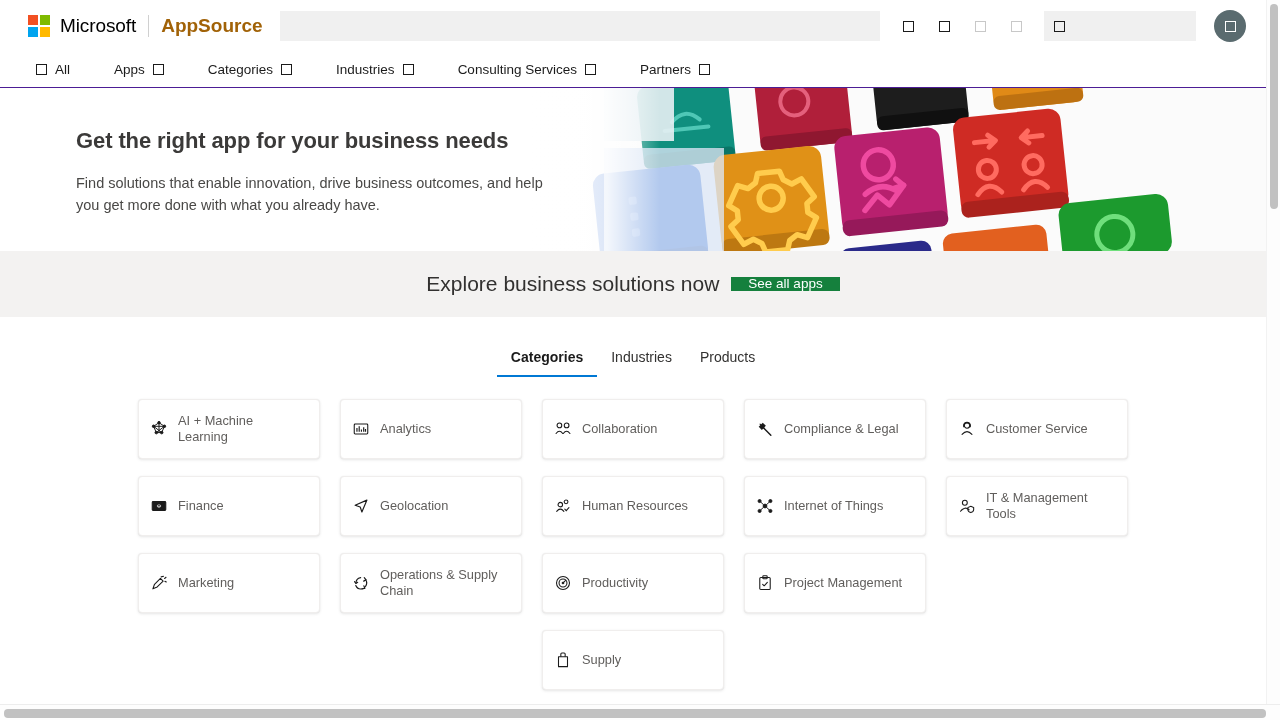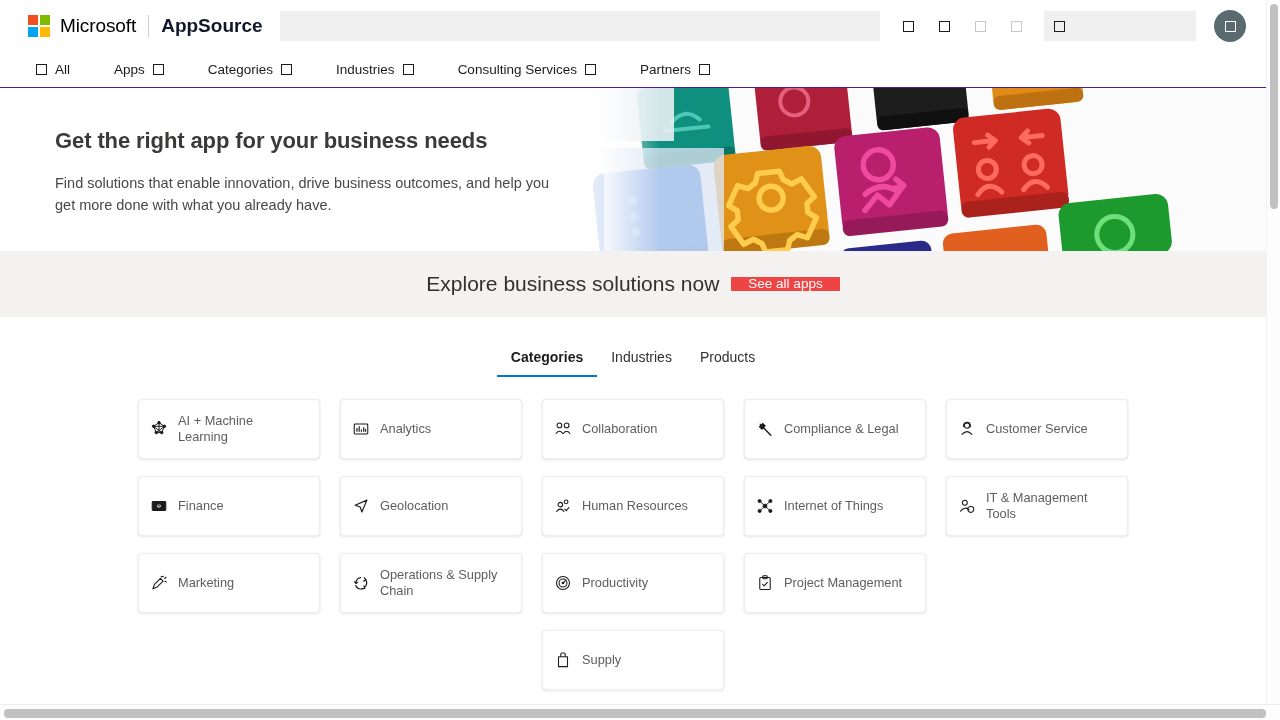--- a/index.html
+++ b/index.html
@@ -62,21 +62,21 @@
   }
   .brand-sep {
     width: 1px;
     height: 22px;
     background: #d0d0d0;
     margin: 0 12px;
   }
   .brand-appsource {
     font-size: 19px;
     font-weight: bold;
-    color: #0f172a;
+    color: #a16207;
     white-space: nowrap;
   }
 
   .header-search {
     margin-left: 17px;
     width: 600px;
     height: 30px;
     background: #f0f0f0;
     border: none;
     outline: none;
@@ -176,21 +176,21 @@
   .hero-art {
     position: absolute;
     right: 0; top: 0;
     width: 680px;
     height: 163px;
     overflow: hidden;
   }
   .hero-text {
     position: relative;
     z-index: 3;
-    padding-left: 55px;
+    padding-left: 76px;
     padding-top: 40px;
     max-width: 570px;
   }
   .hero-title {
     font-size: 22px;
     font-weight: bold;
     color: #3b3a39;
     letter-spacing: -0.1px;
   }
   .hero-sub {
@@ -216,21 +216,21 @@
     display: flex;
     align-items: center;
     justify-content: center;
     gap: 12px;
   }
   .explore-title {
     font-size: 21px;
     color: #323130;
   }
   .explore-btn {
-    background: #ef4444;
+    background: #15803d;
     color: #ffffff;
     font-size: 13.5px;
     font-family: "Liberation Sans", sans-serif;
     border: none;
     padding: 0 17px;
     cursor: pointer;
     line-height: 1;
   }
 
   

